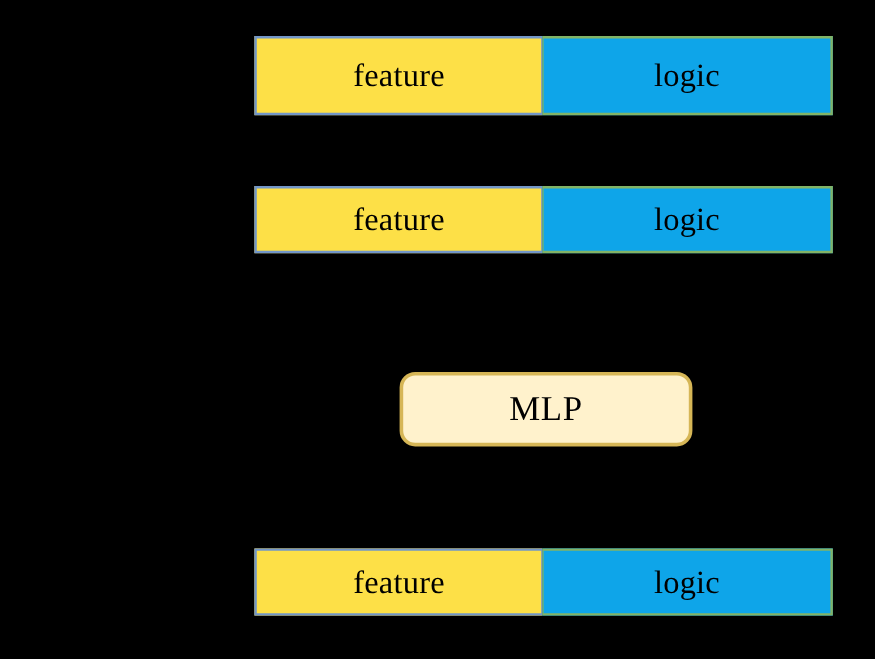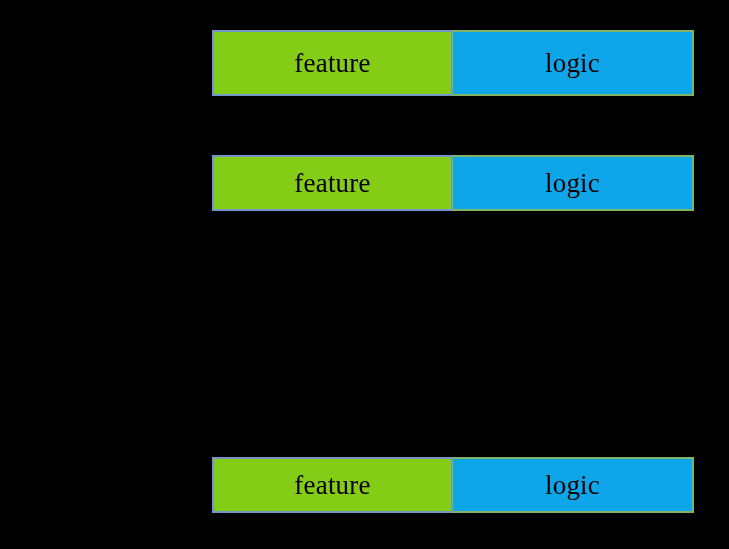--- a/index.html
+++ b/index.html
@@ -27,21 +27,21 @@
     display: flex;
     align-items: center;
     justify-content: center;
     font-size: 27px;
     line-height: 1;
     color: #000000;
     letter-spacing: 0.2px;
     white-space: nowrap;
   }
   .seg-feature {
-    background: #84cc16;
+    background: #fde047;
     border: 2px solid #7296c8;
     border-right-width: 1px;
   }
   .seg-logic {
     background: #0ea5e9;
     border: 2px solid #82b366;
     border-left-width: 1px;
   }
 
   
@@ -71,19 +71,22 @@
   <div class="bar" id="bar-row-1" style="left: 212px; top: 30px; width: 482px; height: 66px;">
     <div class="seg seg-feature" style="width: 240px;">feature</div>
     <div class="seg seg-logic" style="width: 242px;">logic</div>
   </div>
 
   <div class="bar" id="bar-row-2" style="left: 212px; top: 155px; width: 482px; height: 56px;">
     <div class="seg seg-feature" style="width: 240px;">feature</div>
     <div class="seg seg-logic" style="width: 242px;">logic</div>
   </div>
 
+  <div class="mlp-box" id="mlp-box" style="left: 333px; top: 310px; width: 244px; height: 62px;">
+    <span class="mlp-label">MLP</span>
+  </div>
 
   <div class="bar" id="bar-row-3" style="left: 212px; top: 457px; width: 482px; height: 56px;">
     <div class="seg seg-feature" style="width: 240px;">feature</div>
     <div class="seg seg-logic" style="width: 242px;">logic</div>
   </div>
 
 </div>
 
 </body></html>

